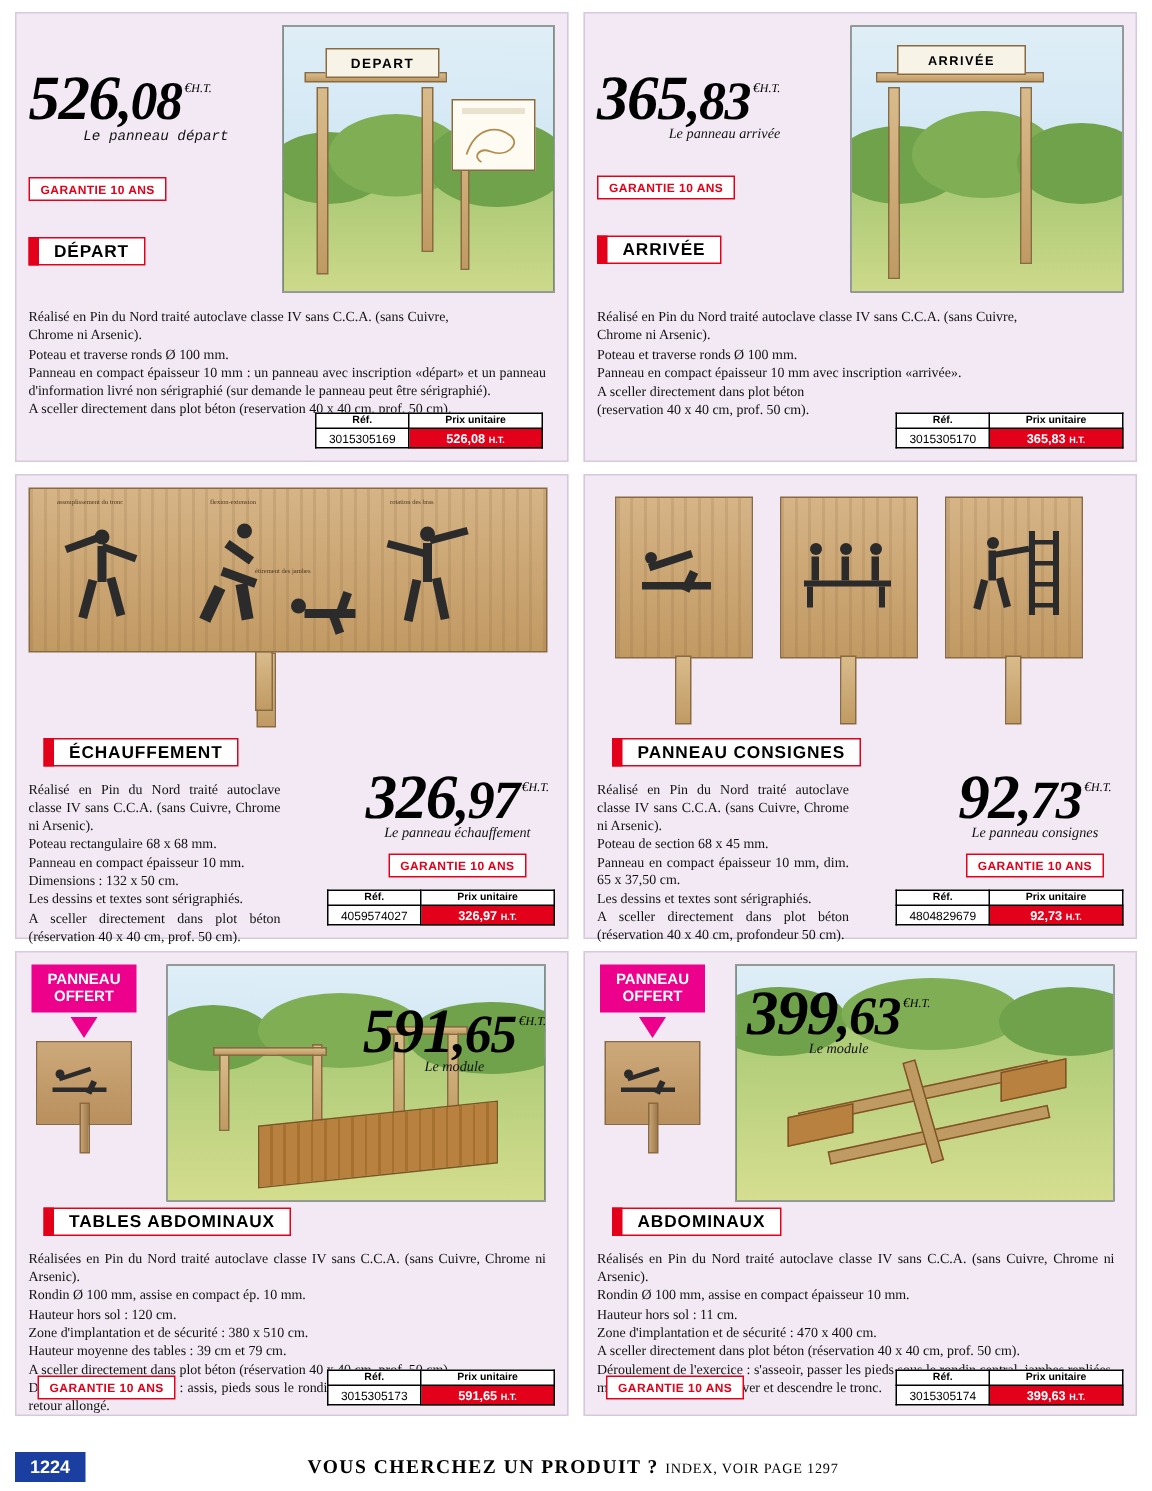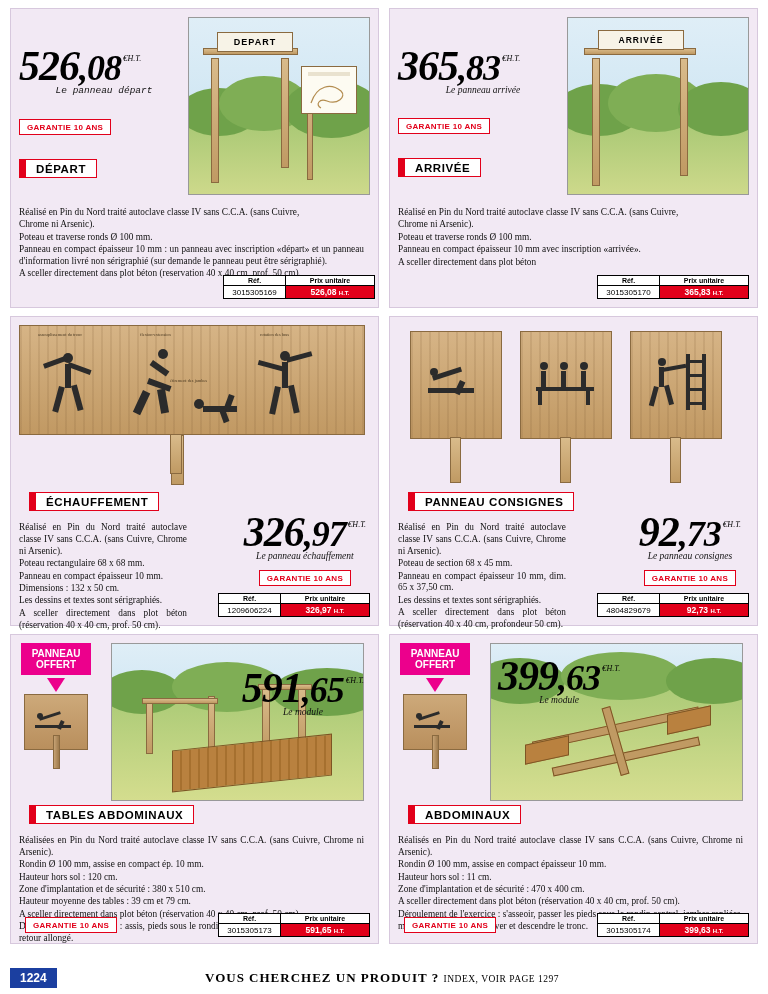--- a/index.html
+++ b/index.html
@@ -255,21 +255,21 @@
       </div>
 
       <div class="desc" style="position:absolute; left:8px; top:198px; width:345px;">
         <p>Réalisé en Pin du Nord traité autoclave classe IV sans C.C.A. (sans Cuivre,</p>
         <p>Chrome ni Arsenic).</p>
         <p>Poteau et traverse ronds Ø 100 mm.</p>
         <p>Panneau en compact épaisseur 10 mm : un panneau avec inscription «départ» et un panneau d'information livré non sérigraphié (sur demande le panneau peut être sérigraphié).</p>
         <p>A sceller directement dans plot béton (reservation 40 x 40 cm, prof. 50 cm).</p>
       </div>
 
-      <table class="reftable" style="position:absolute; right:3px; bottom:8px;">
+      <table class="reftable" style="position:absolute; right:16px; bottom:8px;">
         <tbody>
             <tr>
           <th class="refcol">Réf.</th>
           <th>Prix unitaire</th>
         </tr>
         <tr>
           <td>3015305169</td>
           <td class="pricecell"><span>526,08</span> <span class="ht2">H.T.</span></td>
         </tr>
       </tbody>
@@ -303,20 +303,21 @@
       <div style="margin-top:24px;">
         <span class="title-badge"><span>ARRIVÉE</span></span>
       </div>
 
       <div class="desc" style="position:absolute; left:8px; top:198px; width:345px;">
         <p>Réalisé en Pin du Nord traité autoclave classe IV sans C.C.A. (sans Cuivre,</p>
         <p>Chrome ni Arsenic).</p>
         <p>Poteau et traverse ronds Ø 100 mm.</p>
         <p>Panneau en compact épaisseur 10 mm avec inscription «arrivée».</p>
         <p>A sceller directement dans plot béton</p>
+        <p>(reservation 40 x 40 cm, prof. 50 cm).</p>
       </div>
 
       <table class="reftable" style="position:absolute; right:8px; bottom:8px;">
         <tbody>
             <tr>
           <th class="refcol">Réf.</th>
           <th>Prix unitaire</th>
         </tr>
         <tr>
           <td>3015305170</td>
@@ -393,21 +394,21 @@
         </div>
       </div>
 
       <table class="reftable" style="position:absolute; right:8px; bottom:8px;">
         <tbody>
             <tr>
           <th class="refcol">Réf.</th>
           <th>Prix unitaire</th>
         </tr>
         <tr>
-          <td>1209606224</td>
+          <td>4059574027</td>
           <td class="pricecell"><span>326,97</span> <span class="ht2">H.T.</span></td>
         </tr>
       </tbody>
         </table>
     </div>
 
     <div class="card" style="height:310px;padding-left:16px;">
       <div style="position:absolute; left:8px; top:8px; width:346px; height:160px;">
         <div class="woodpanel" style="left:12px; top:6px; width:92px; height:108px;">
           <svg width="70" height="60" style="position:absolute;left:11px;top:26px;">

